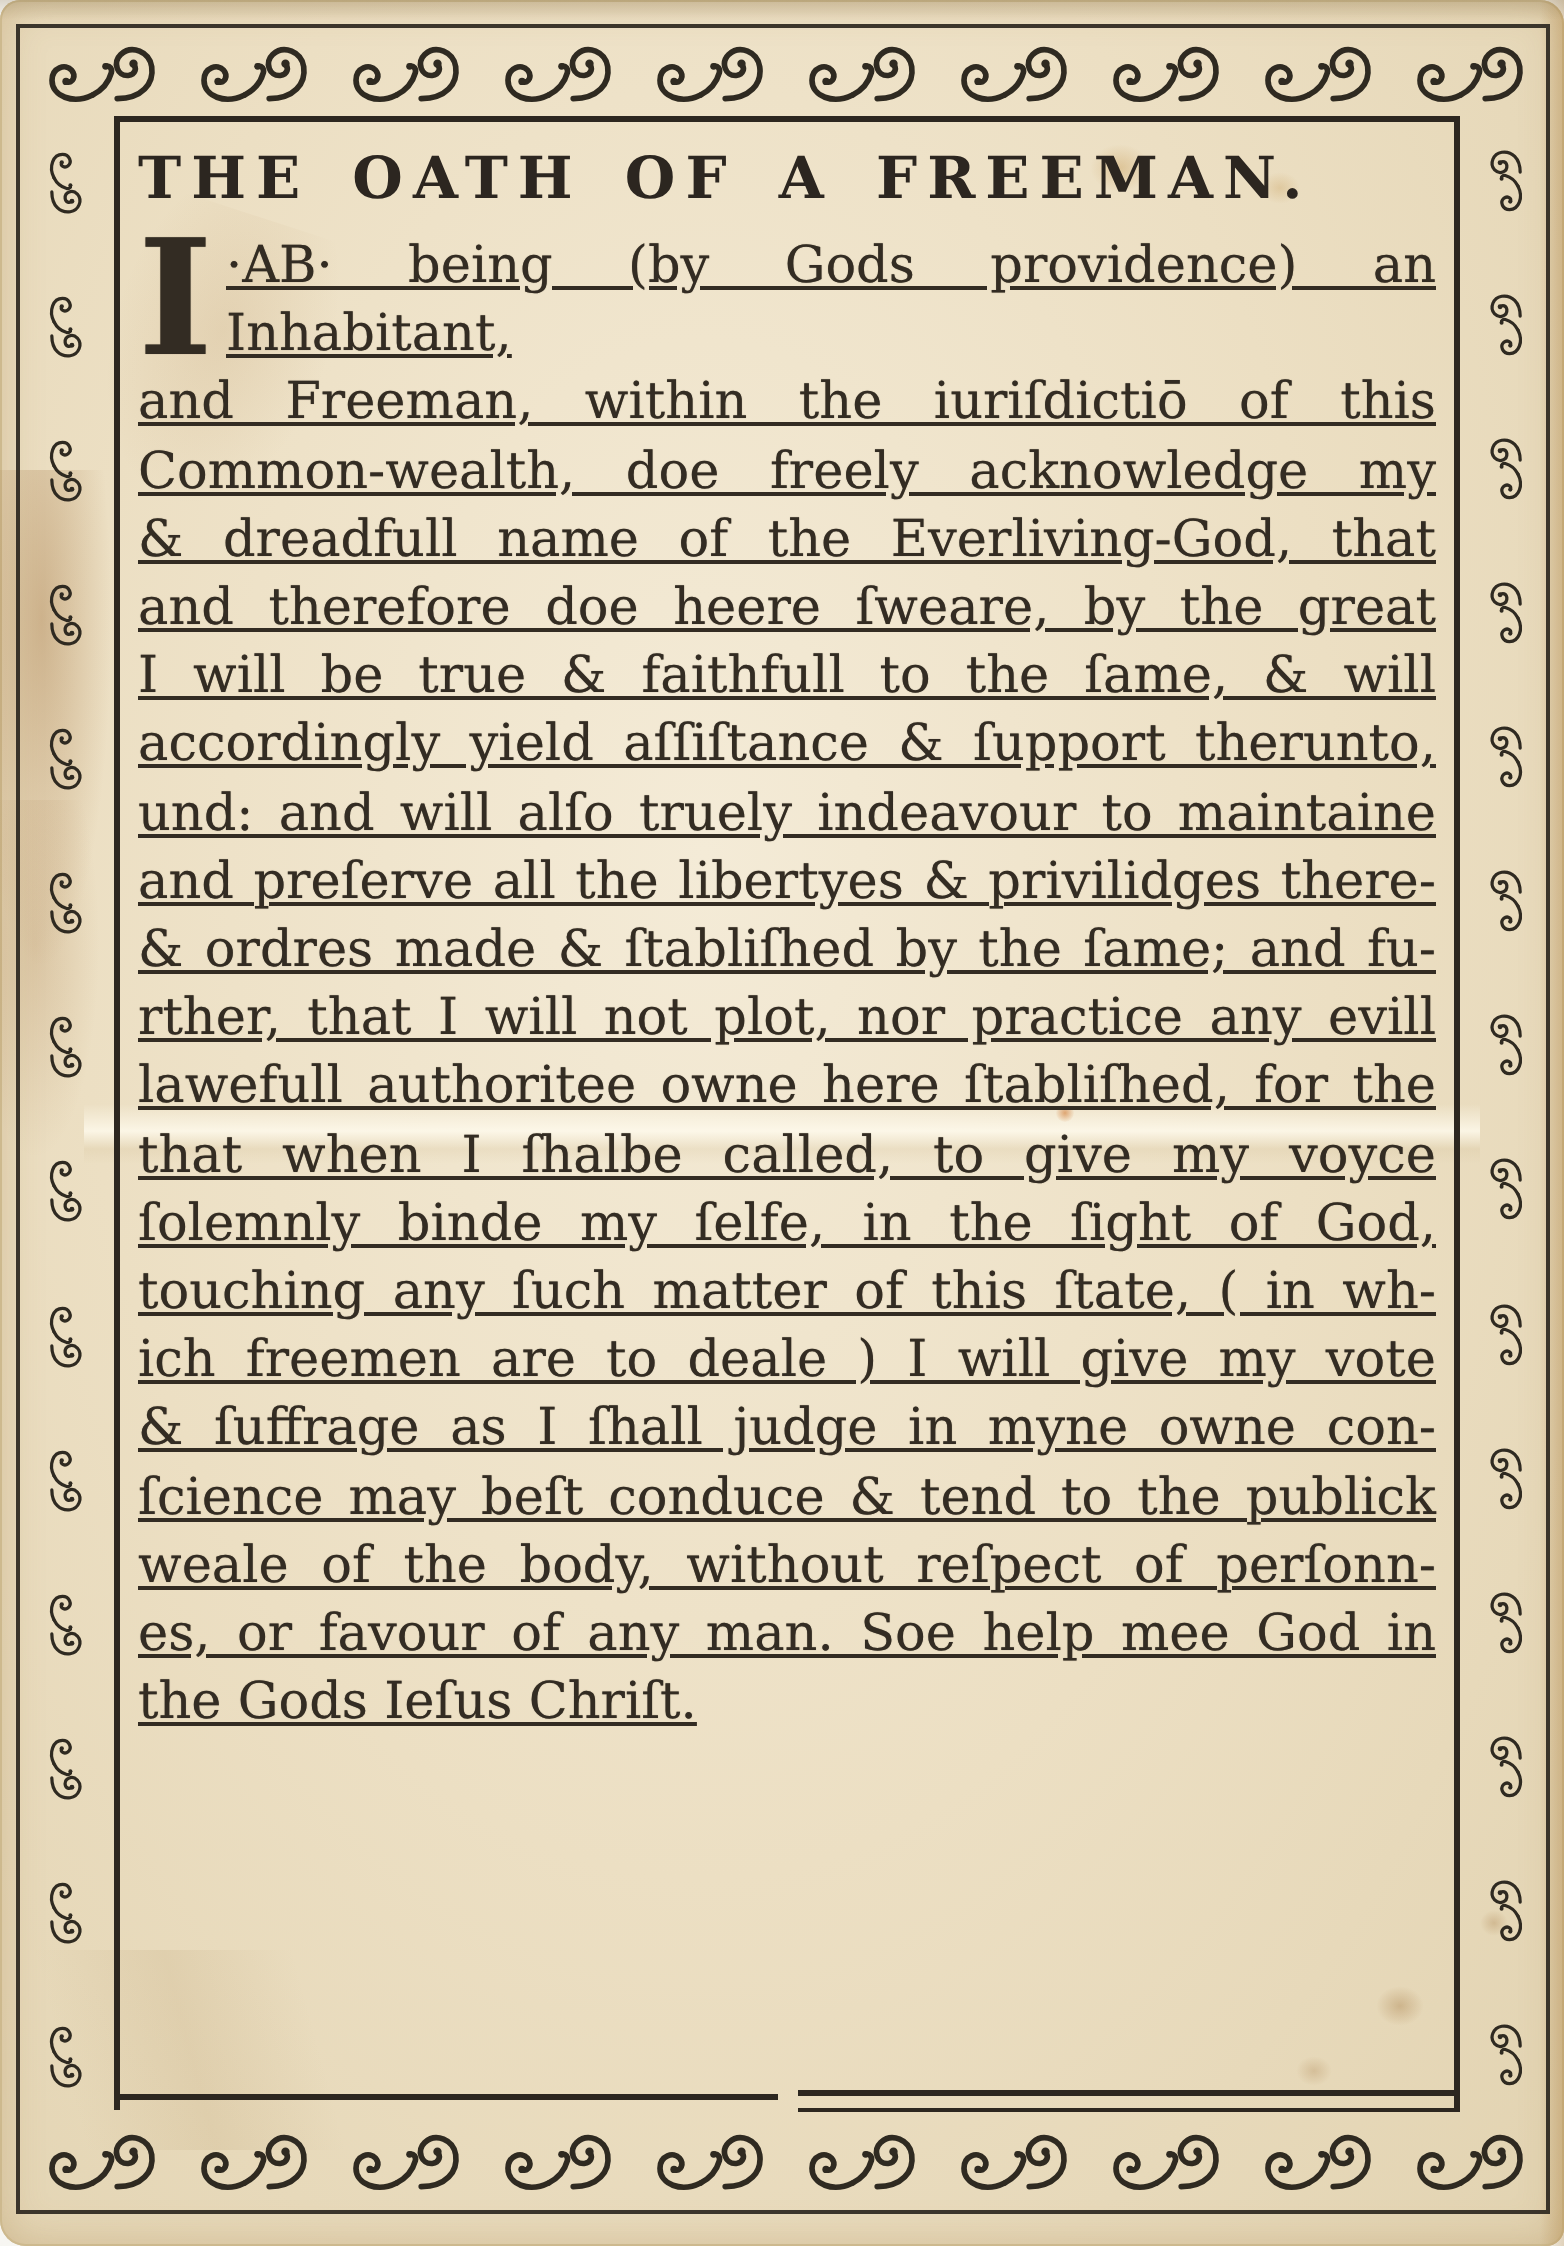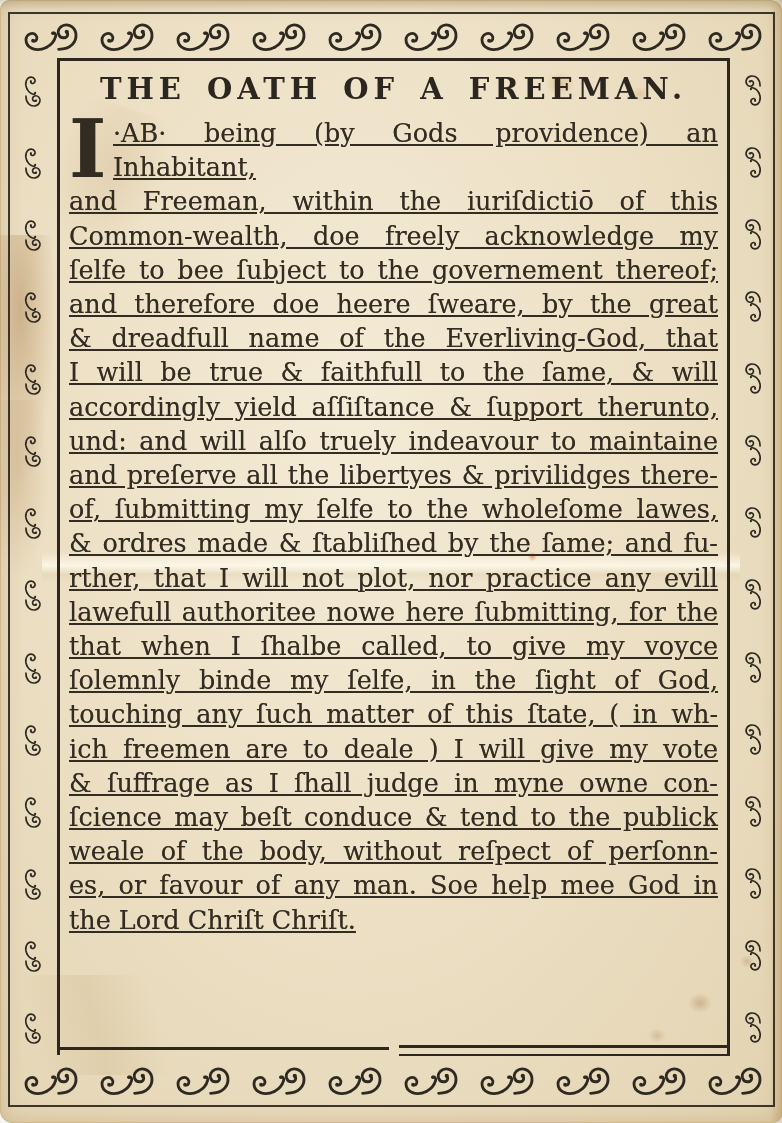--- a/index.html
+++ b/index.html
@@ -43,21 +43,21 @@
   .tile{width:64px;height:32px;flex:0 0 auto;}
   .vtile{width:34px;height:62px;display:flex;align-items:center;justify-content:center;flex:0 0 auto;}
   .vtile svg{width:60px;height:30px;transform:rotate(90deg);}
   .band-right .vtile svg{transform:rotate(-90deg);}
   
   .content{
     position:absolute;top:58px;left:60px;right:55px;bottom:68px;
     padding:12px 9px 0 9px;
   }
   .title{
-    text-align:center;
+    text-align:left;
     font-size:29px;
     letter-spacing:5px;
     word-spacing:6px;
     font-weight:bold;
     color:#2c2620;
     margin:2px 0 10px 0;
     white-space:nowrap;
   }
   .oath-body{
     font-size:25.5px;
@@ -361,35 +361,33 @@
     <div class="seg double"></div>
   </div>
 
   <div class="content">
     <div class="title">THE OATH OF A FREEMAN.</div>
     <div class="oath-body">
       <span class="dropcap">I</span>
       <div class="line">·AB· being (by Gods providence) an Inhabitant,</div>
       <div class="line">and Freeman, within the iuriſdictiō of this</div>
       <div class="line">Common-wealth, doe freely acknowledge my</div>
-      <div class="line">ſelfe to bee ſubject to the governement thereof;</div>
+      <div class="line">&amp; dreadfull name of the Everliving-God, that</div>
       <div class="line">and therefore doe heere ſweare, by the great</div>
-      <div class="line">&amp; dreadfull name of the Everliving-God, that</div>
       <div class="line">I will be true &amp; faithfull to the ſame, &amp; will</div>
       <div class="line">accordingly yield aſſiſtance &amp; ſupport therunto,</div>
       <div class="line">und: and will alſo truely indeavour to maintaine</div>
       <div class="line">and preſerve all the libertyes &amp; privilidges there-</div>
-      <div class="line">of, ſubmitting my ſelfe to the wholeſome lawes,</div>
       <div class="line">&amp; ordres made &amp; ſtabliſhed by the ſame; and fu-</div>
       <div class="line">rther, that I will not plot, nor practice any evill</div>
-      <div class="line">lawefull authoritee nowe here ſubmitting, for the</div>
+      <div class="line">lawefull authoritee owne here ſtabliſhed, for the</div>
       <div class="line">that when I ſhalbe called, to give my voyce</div>
       <div class="line">ſolemnly binde my ſelfe, in the ſight of God,</div>
       <div class="line">touching any ſuch matter of this ſtate, ( in wh-</div>
       <div class="line">ich freemen are to deale ) I will give my vote</div>
       <div class="line">&amp; ſuffrage as I ſhall judge in myne owne con-</div>
       <div class="line">ſcience may beſt conduce &amp; tend to the publick</div>
       <div class="line">weale of the body, without reſpect of perſonn-</div>
       <div class="line">es, or favour of any man.  Soe help mee God in</div>
-      <div class="line">the Lord Chriſt Chriſt.</div>
+      <div class="line">the Gods Ieſus Chriſt.</div>
     </div>
   </div>
 </div>
 
 </body></html>

